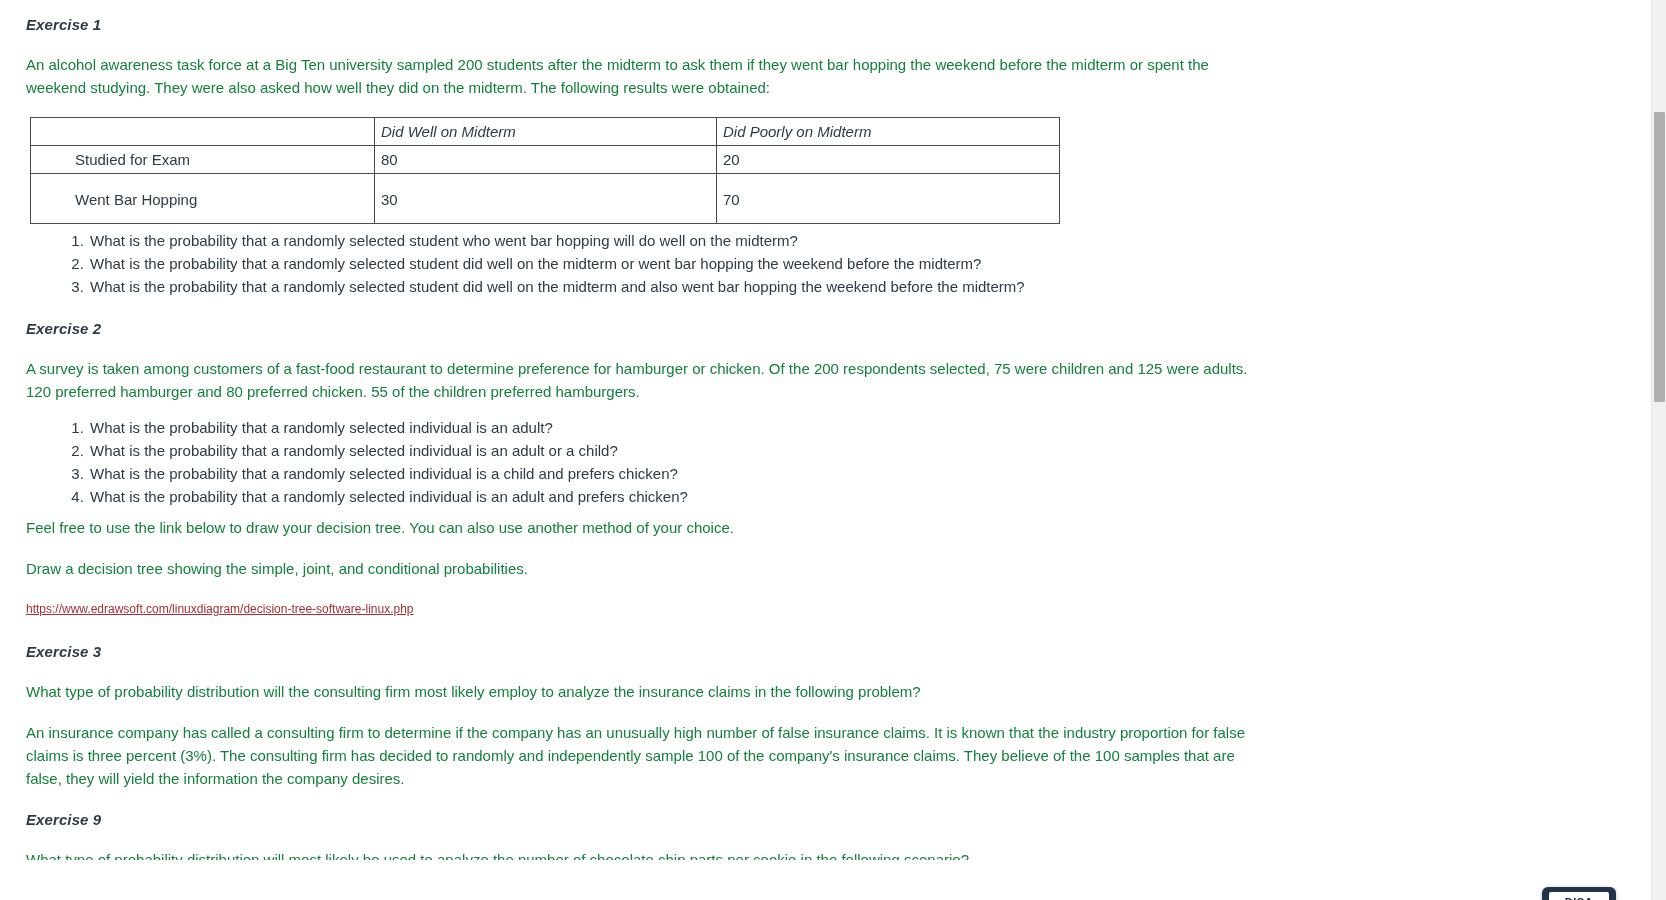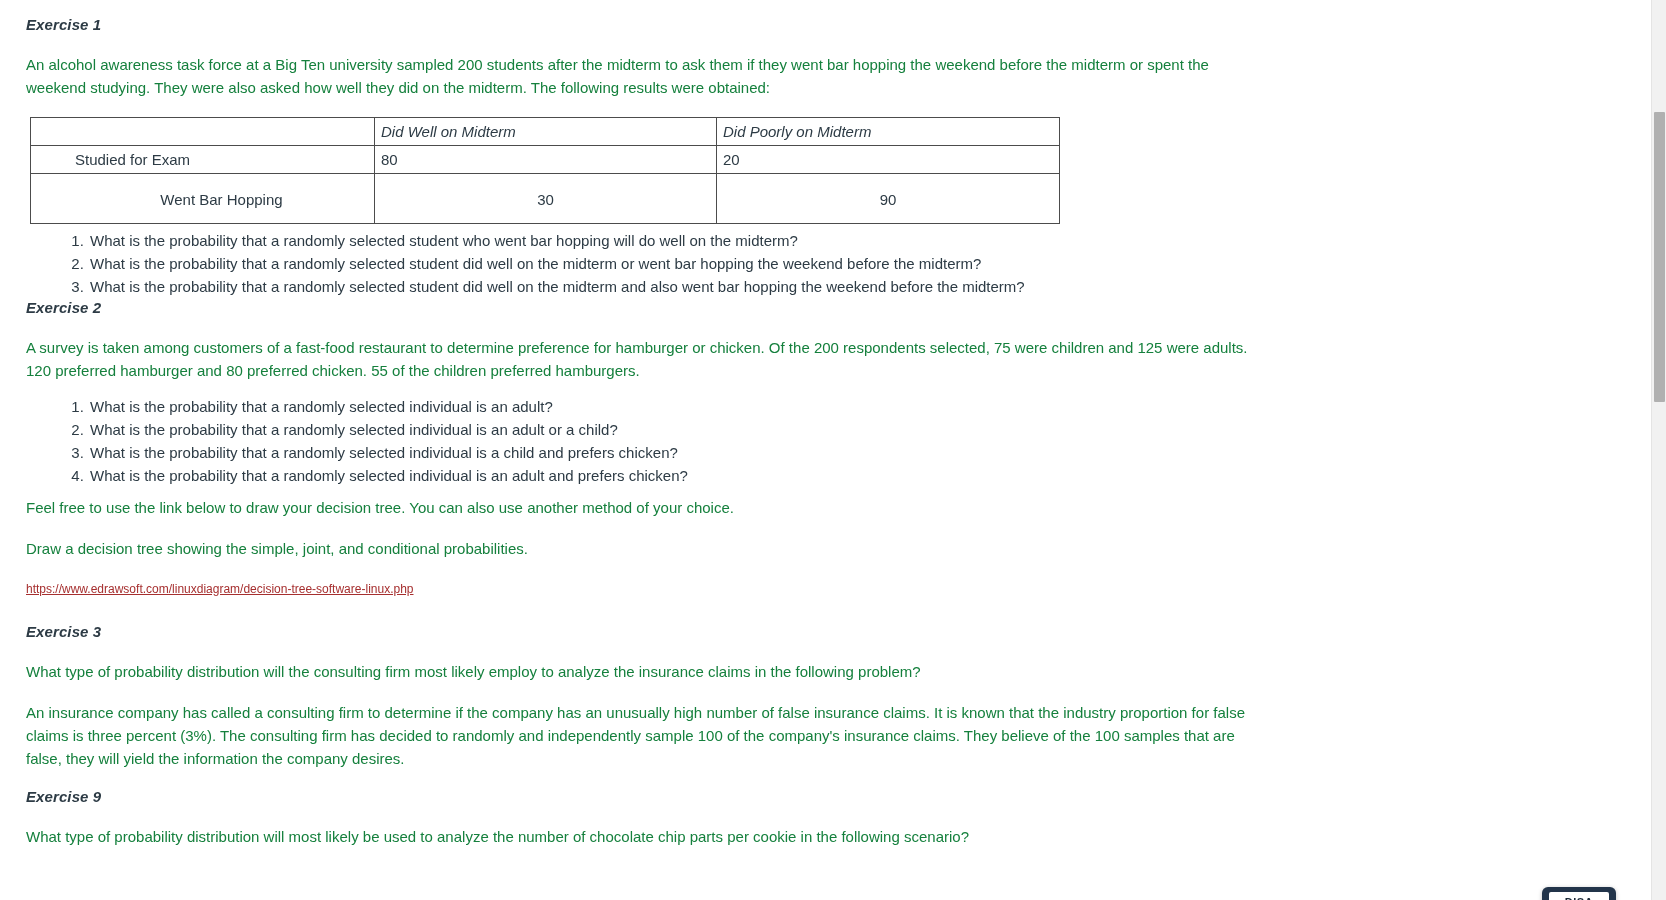--- a/index.html
+++ b/index.html
@@ -37,21 +37,21 @@
   }
 
   h3.ex-heading {
     font-size: 15px;
     font-weight: bold;
     font-style: italic;
     color: #2d3b45;
     margin: 0 0 20px 0;
     letter-spacing: 0.1px;
   }
-  h3.ex-heading.spaced { }
+  h3.ex-heading.spaced { margin-top: 21px; }
 
   p.para {
     font-size: 15px;
     line-height: 23px;
     color: #15803d;
     margin: 0 0 18px 0;
     max-width: 1240px;
   }
   p.para.tight { margin-bottom: 14px; }
 
@@ -68,21 +68,21 @@
     color: #2d3b45;
     padding: 4px 6px;
     vertical-align: top;
     line-height: 19px;
   }
   table.ctable td.c0 { width: 344px; padding-left: 44px; }
   table.ctable td.c1 { width: 342px; }
   table.ctable td.c2 { width: 343px; }
   table.ctable tr.r-head td { height: 28px; font-style: italic; }
   table.ctable tr.r-1 td { height: 28px; }
-  table.ctable tr.r-2 td { height: 50px; padding-top: 16px; text-align: center; }
+  table.ctable tr.r-2 td { height: 50px; padding-top: 16px; }
 
   ol.qlist {
     margin: 6px 0 0 0;
     padding-left: 62px;
     color: #2d3b45;
   }
   ol.qlist li {
     font-size: 15px;
     line-height: 22.5px;
     margin: 0 0 0.5px 0;
@@ -170,21 +170,21 @@
             <td class="c2">Did Poorly on Midterm</td>
           </tr>
           <tr class="r-1">
             <td class="c0">Studied for Exam</td>
             <td class="c1">80</td>
             <td class="c2">20</td>
           </tr>
           <tr class="r-2">
             <td class="c0">Went Bar Hopping</td>
             <td class="c1">30</td>
-            <td class="c2">90</td>
+            <td class="c2">70</td>
           </tr>
         </tbody>
       </table>
 
       <ol class="qlist">
         <li>What is the probability that a randomly selected student who went bar hopping will do well on the midterm?</li>
         <li>What is the probability that a randomly selected student did well on the midterm or went bar hopping the weekend before the midterm?</li>
         <li>What is the probability that a randomly selected student did well on the midterm and also went bar hopping the weekend before the midterm?</li>
       </ol>
 

